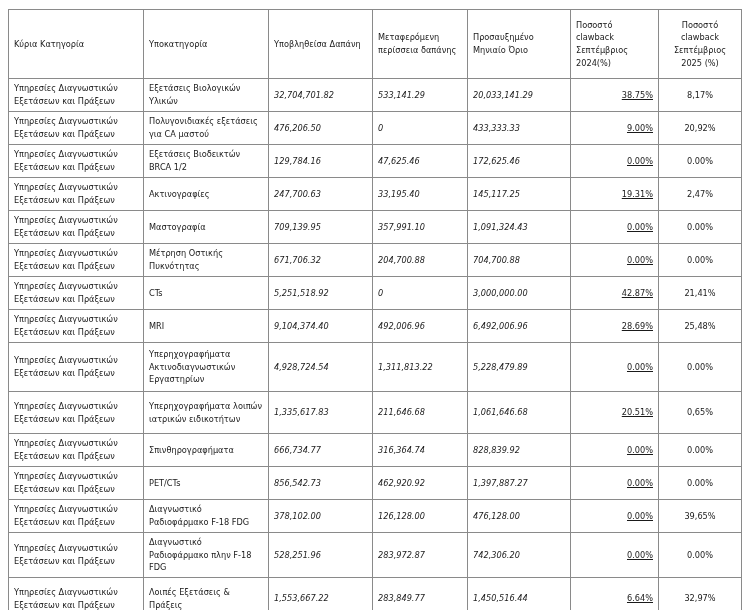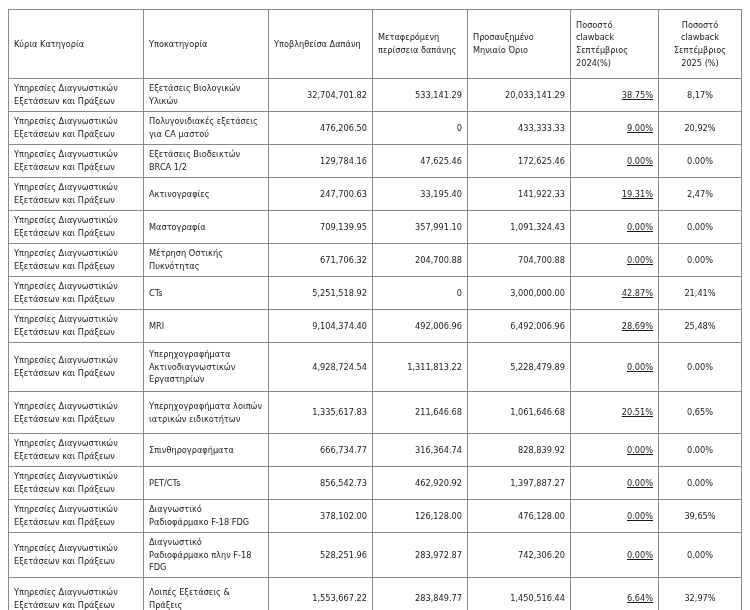--- a/index.html
+++ b/index.html
@@ -57,22 +57,22 @@
   }
 
   td.main-cat {
     text-align: left;
   }
   td.sub-cat {
     text-align: left;
     margin-left: 41px;
   }
   td.num {
-    text-align: right;
     white-space: nowrap;
+    font-style: italic;
   }
   td.pct24 {
     text-align: right;
     white-space: nowrap;
     text-decoration: underline;
   }
   td.pct25 {
     text-align: center;
     white-space: nowrap;
   }
@@ -131,21 +131,21 @@
           <td class="num">47,625.46</td>
           <td class="num">172,625.46</td>
           <td class="pct24">0.00%</td>
           <td class="pct25">0.00%</td>
         </tr>
         <tr>
           <td class="main-cat">Υπηρεσίες Διαγνωστικών Εξετάσεων και Πράξεων</td>
           <td class="sub-cat">Ακτινογραφίες</td>
           <td class="num">247,700.63</td>
           <td class="num">33,195.40</td>
-          <td class="num">141,922.33</td>
+          <td class="num">145,117.25</td>
           <td class="pct24">19.31%</td>
           <td class="pct25">2,47%</td>
         </tr>
         <tr>
           <td class="main-cat">Υπηρεσίες Διαγνωστικών Εξετάσεων και Πράξεων</td>
           <td class="sub-cat">Μαστογραφία</td>
           <td class="num">709,139.95</td>
           <td class="num">357,991.10</td>
           <td class="num">1,091,324.43</td>
           <td class="pct24">0.00%</td>

